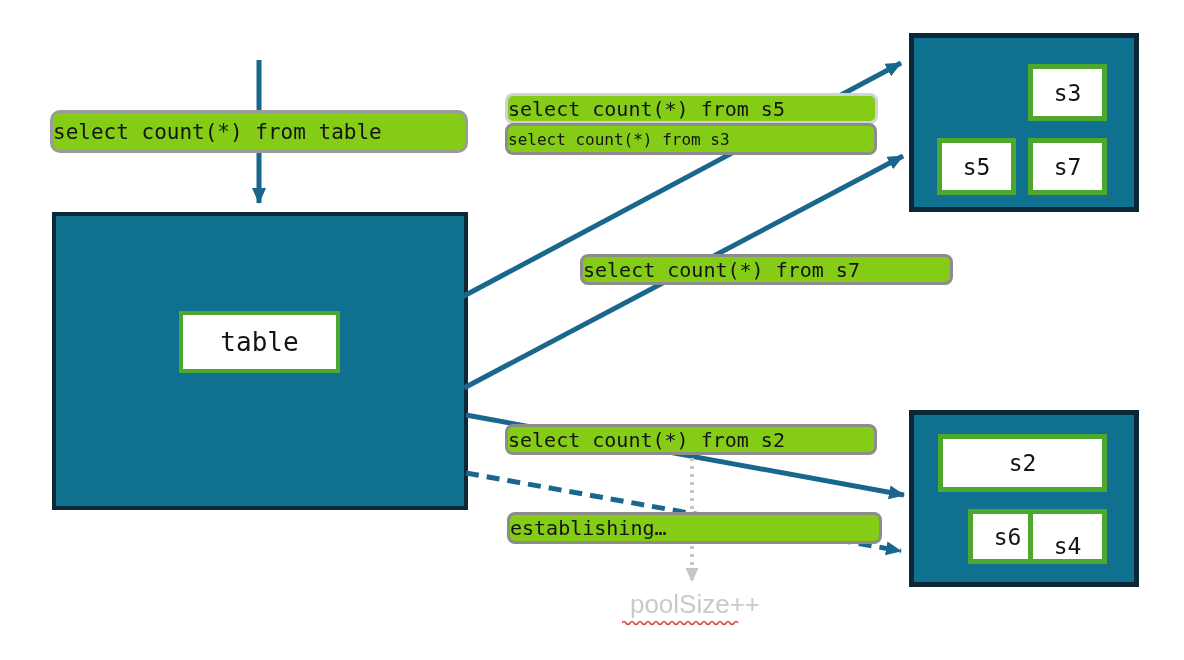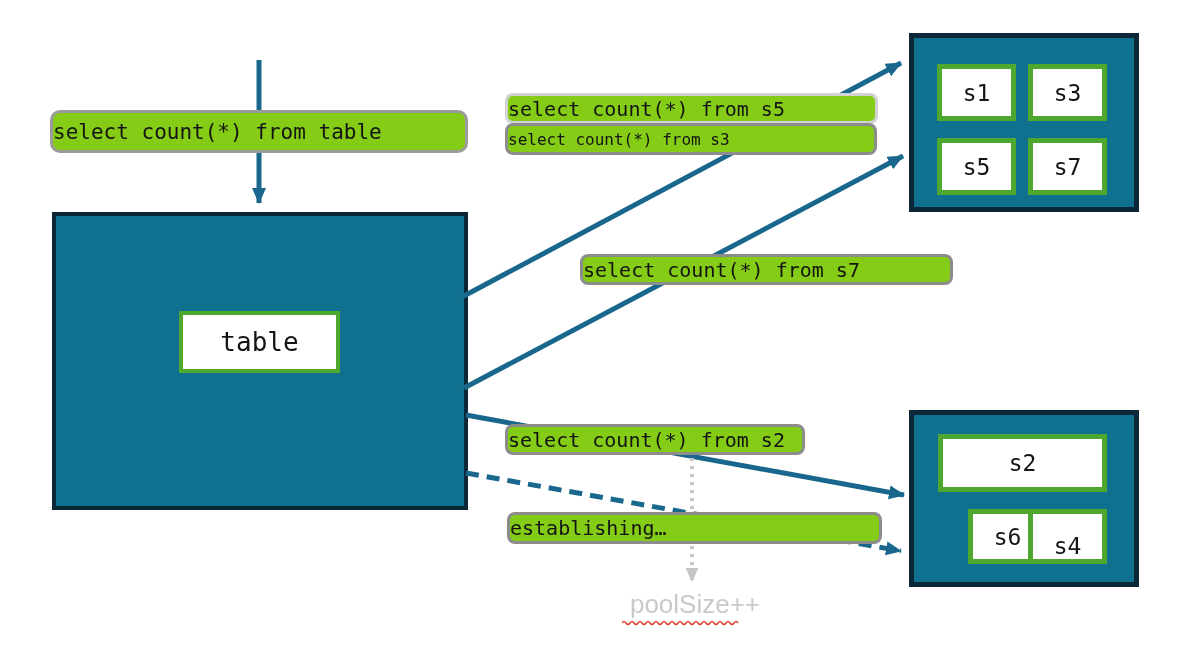--- a/index.html
+++ b/index.html
@@ -37,21 +37,21 @@
   
   .qlabel{
     position:absolute;background:#84cc16;border:3px solid var(--label_border);
     border-radius:8px;box-sizing:border-box;display:flex;align-items:center;
     justify-content:flex-start;font-size:21px;color:#141414;white-space:nowrap;z-index:3;
   }
   #q-table{left:50px;top:110px;width:418px;height:43px;border-color:var(--label_border_mid);border-radius:10px;}
   #q-s5{left:505px;top:93px;width:373px;height:31px;border-color:var(--label_border_light);font-size:20px;}
   #q-s3{left:505px;top:123px;width:372px;height:32px;z-index:4;font-size:16px;}
   #q-s7{left:580px;top:254px;width:373px;height:31px;font-size:20px;}
-  #q-s2{left:505px;top:424px;width:300px;height:31px;font-size:20px;}
+  #q-s2{left:505px;top:424px;width:372px;height:31px;font-size:20px;}
   #q-establishing{left:507px;top:512px;width:375px;height:32px;font-size:20px;}
 
   #pool-size{
     position:absolute;left:600px;top:589px;width:190px;text-align:center;
     font-family:"Liberation Sans",sans-serif;font-size:26px;
     color:var(--muted_text);z-index:1;
   }
   #squiggle{position:absolute;left:622px;top:619px;z-index:1;}
 </style>
 </head>
@@ -82,23 +82,20 @@
     <line x1="692" y1="458" x2="692" y2="580" style="stroke:var(--gray_arrow)" stroke-width="4" stroke-dasharray="3 5" marker-end="url(#ah-gray)"></line>
   </svg>
 
   <div class="node" id="main-box">
     <div class="cell" id="cell-table">
       <span>table</span>
     </div>
   </div>
 
   <div class="node" id="top-shards">
-    <div class="cell" id="cell-s1">
-      <span>s1</span>
-    </div>
     <div class="cell" id="cell-s3">
       <span>s3</span>
     </div>
     <div class="cell" id="cell-s5">
       <span>s5</span>
     </div>
     <div class="cell" id="cell-s7">
       <span>s7</span>
     </div>
   </div>

